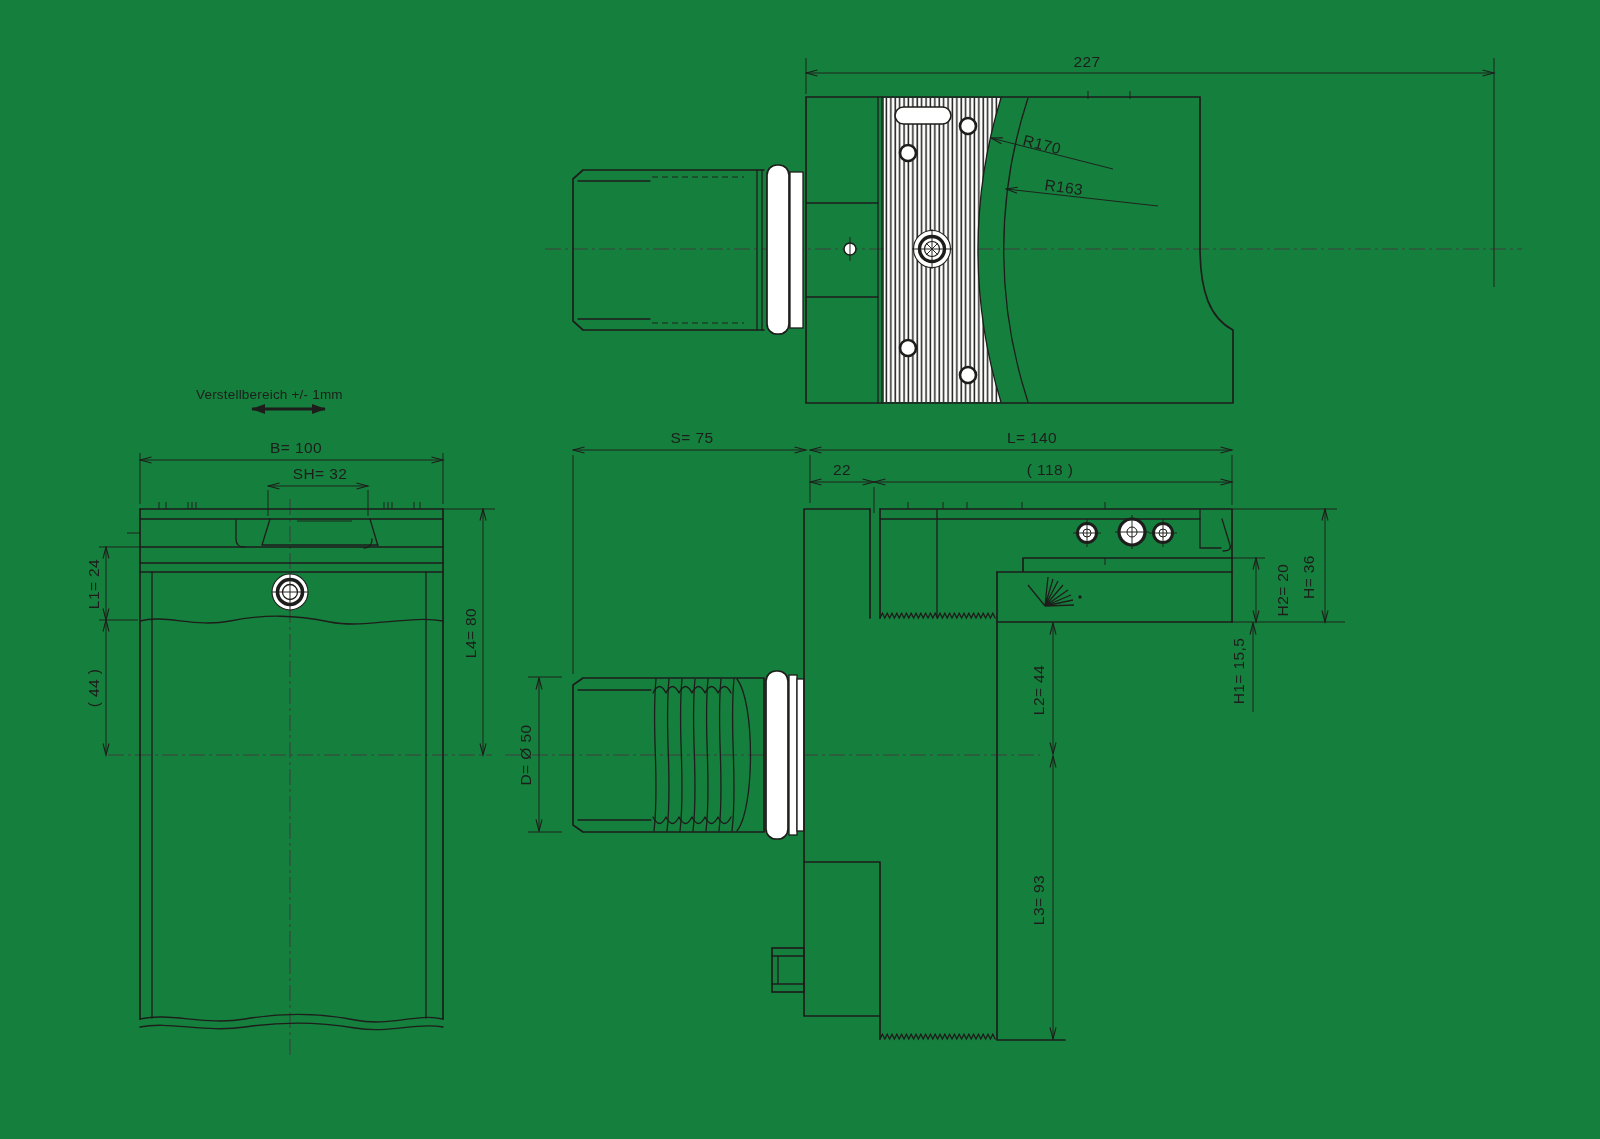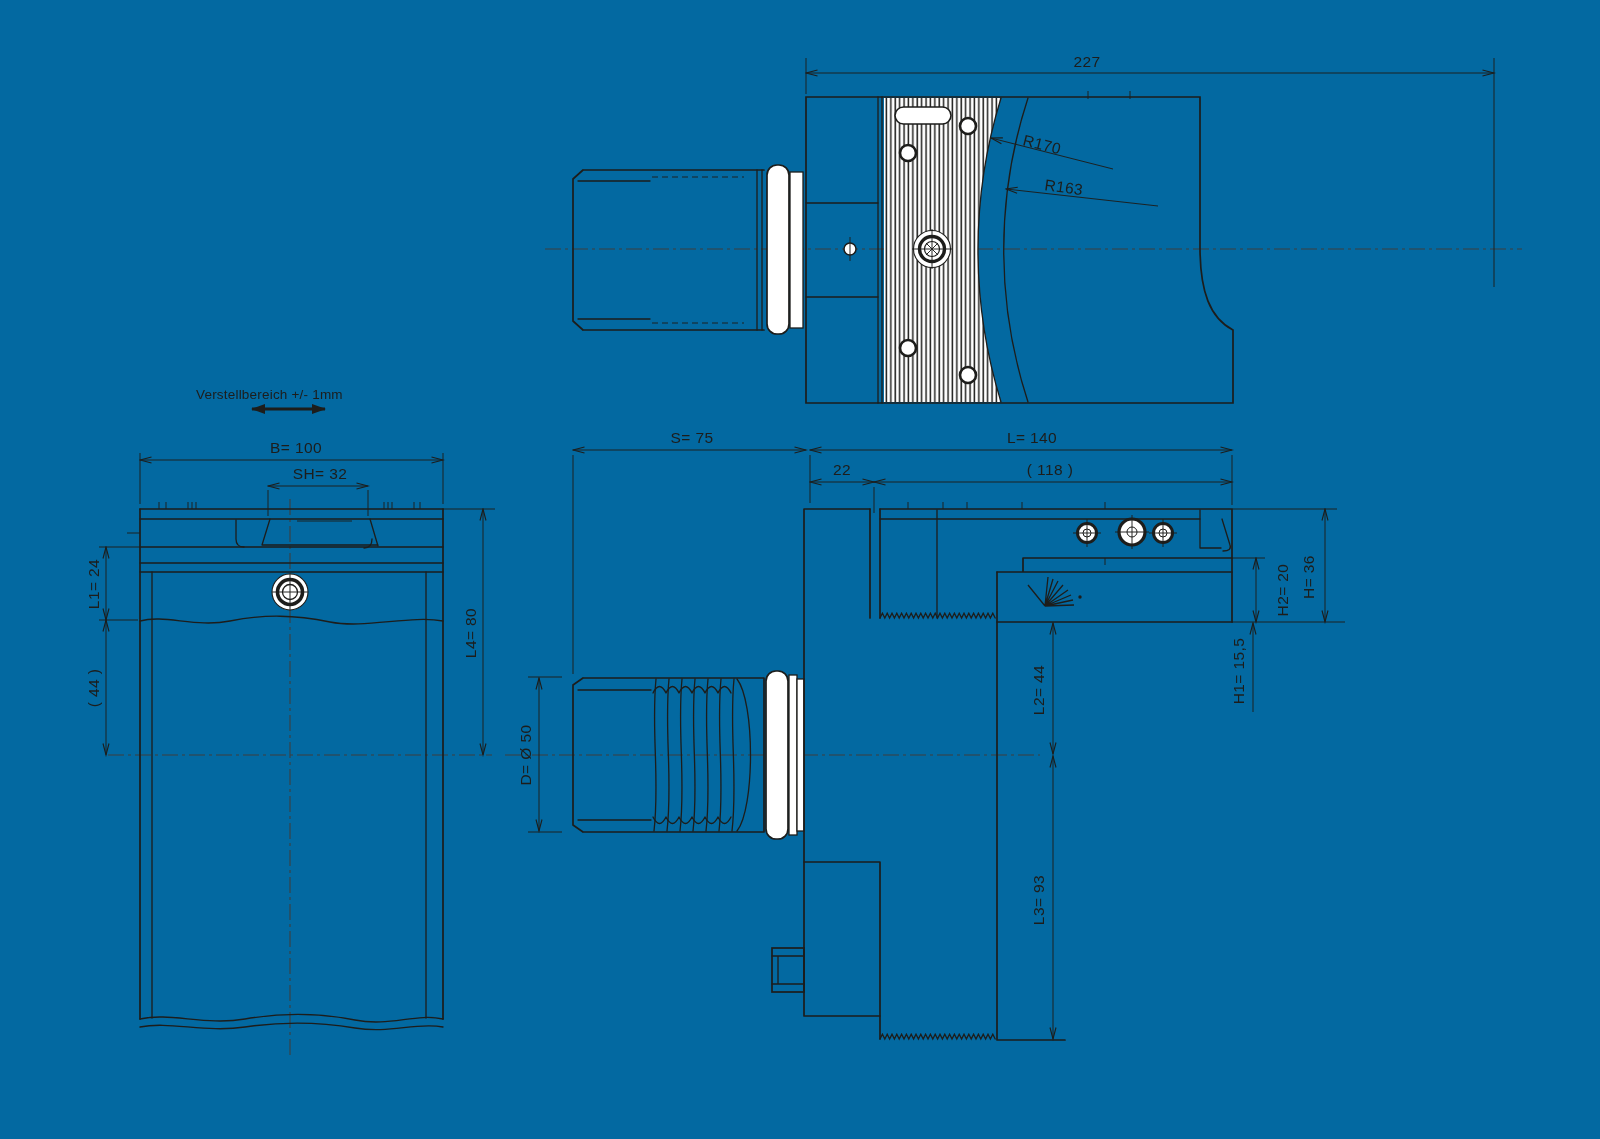--- a/index.html
+++ b/index.html
@@ -1,16 +1,16 @@
 <!DOCTYPE html>
 <html><head>
 <meta charset="utf-8">
 <style>
   html,body{margin:0;padding:0;background:#ffffff;}
-  .stage{position:relative;width:1600px;height:1139px;background:#0369a1;overflow:hidden;}
+  .stage{position:relative;width:1600px;height:1139px;background:#15803d;overflow:hidden;}
   svg{display:block;}
   text{font-family:"Liberation Sans","DejaVu Sans",sans-serif;fill:#1d1d1b;}
   .dimtxt{font-size:15.5px;letter-spacing:0.4px;}
   .notetxt{font-size:13.5px;letter-spacing:0.2px;}
   .edge{stroke:#1d1d1b;stroke-width:1.7;fill:none;stroke-linecap:round;}
   .med{stroke:#1d1d1b;stroke-width:1.3;fill:none;stroke-linecap:round;}
   .thin{stroke:#1d1d1b;stroke-width:0.95;fill:none;}
   .dim{stroke:#1d1d1b;stroke-width:0.95;fill:none;}
   .cl{stroke:#3f3f3f;stroke-width:1.1;fill:none;stroke-dasharray:16 4 3 4;}
   .whitefill{fill:#ffffff;}

